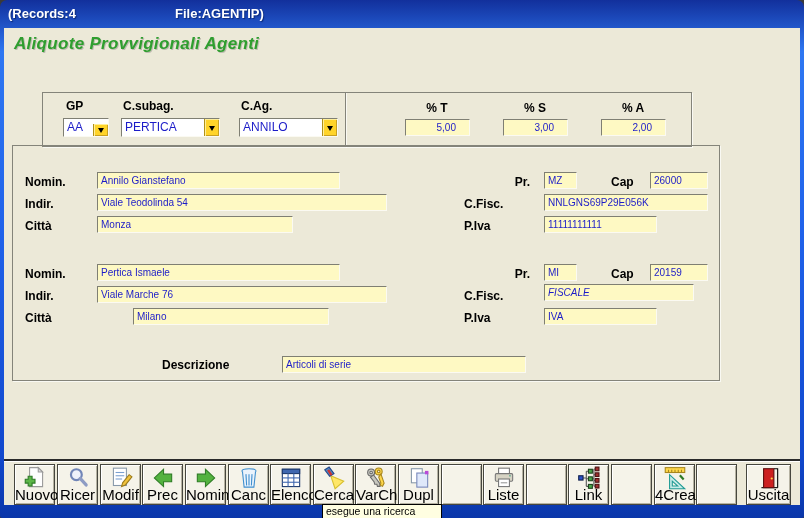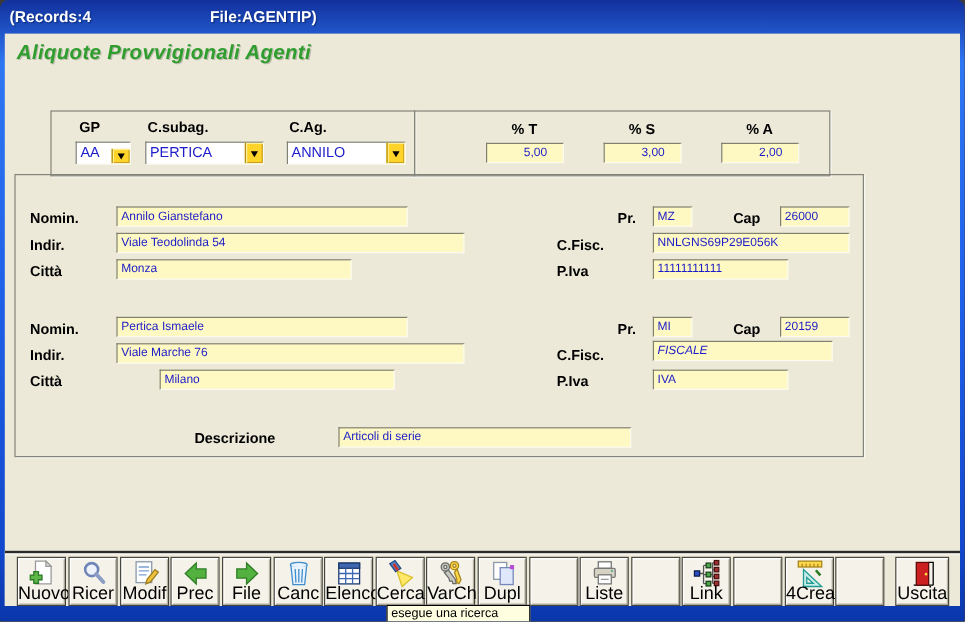--- a/index.html
+++ b/index.html
@@ -172,21 +172,21 @@
         </span>
         <span class="tb-lb">Prec</span>
       </div>
 
       <div class="tb-btn" style="left:181px">
         <span class="tb-ic">
           <svg width="24" height="26" viewBox="0 0 22 24">
               <path d="M3 7.5h7.5V3L19 11l-8.5 8v-4.5H3z" fill="#53b23f" stroke="#2f7d26"></path>
             </svg>
         </span>
-        <span class="tb-lb">File</span>
+        <span class="tb-lb">Nomin</span>
       </div>
 
       <div class="tb-btn" style="left:224px">
         <span class="tb-ic">
           <svg width="24" height="26" viewBox="0 0 22 24">
               <ellipse cx="11" cy="4.5" rx="6.5" ry="2" fill="#eaf3fc" stroke="#3e8ece"></ellipse>
               <path d="M5 5.5l1.5 14h9l1.5-14" fill="#eaf3fc" stroke="#3e8ece"></path>
               <g stroke="#3e8ece">
                 <line x1="8.2" y1="7.5" x2="8.8" y2="18"></line>
                 <line x1="11" y1="7.5" x2="11" y2="18"></line>

